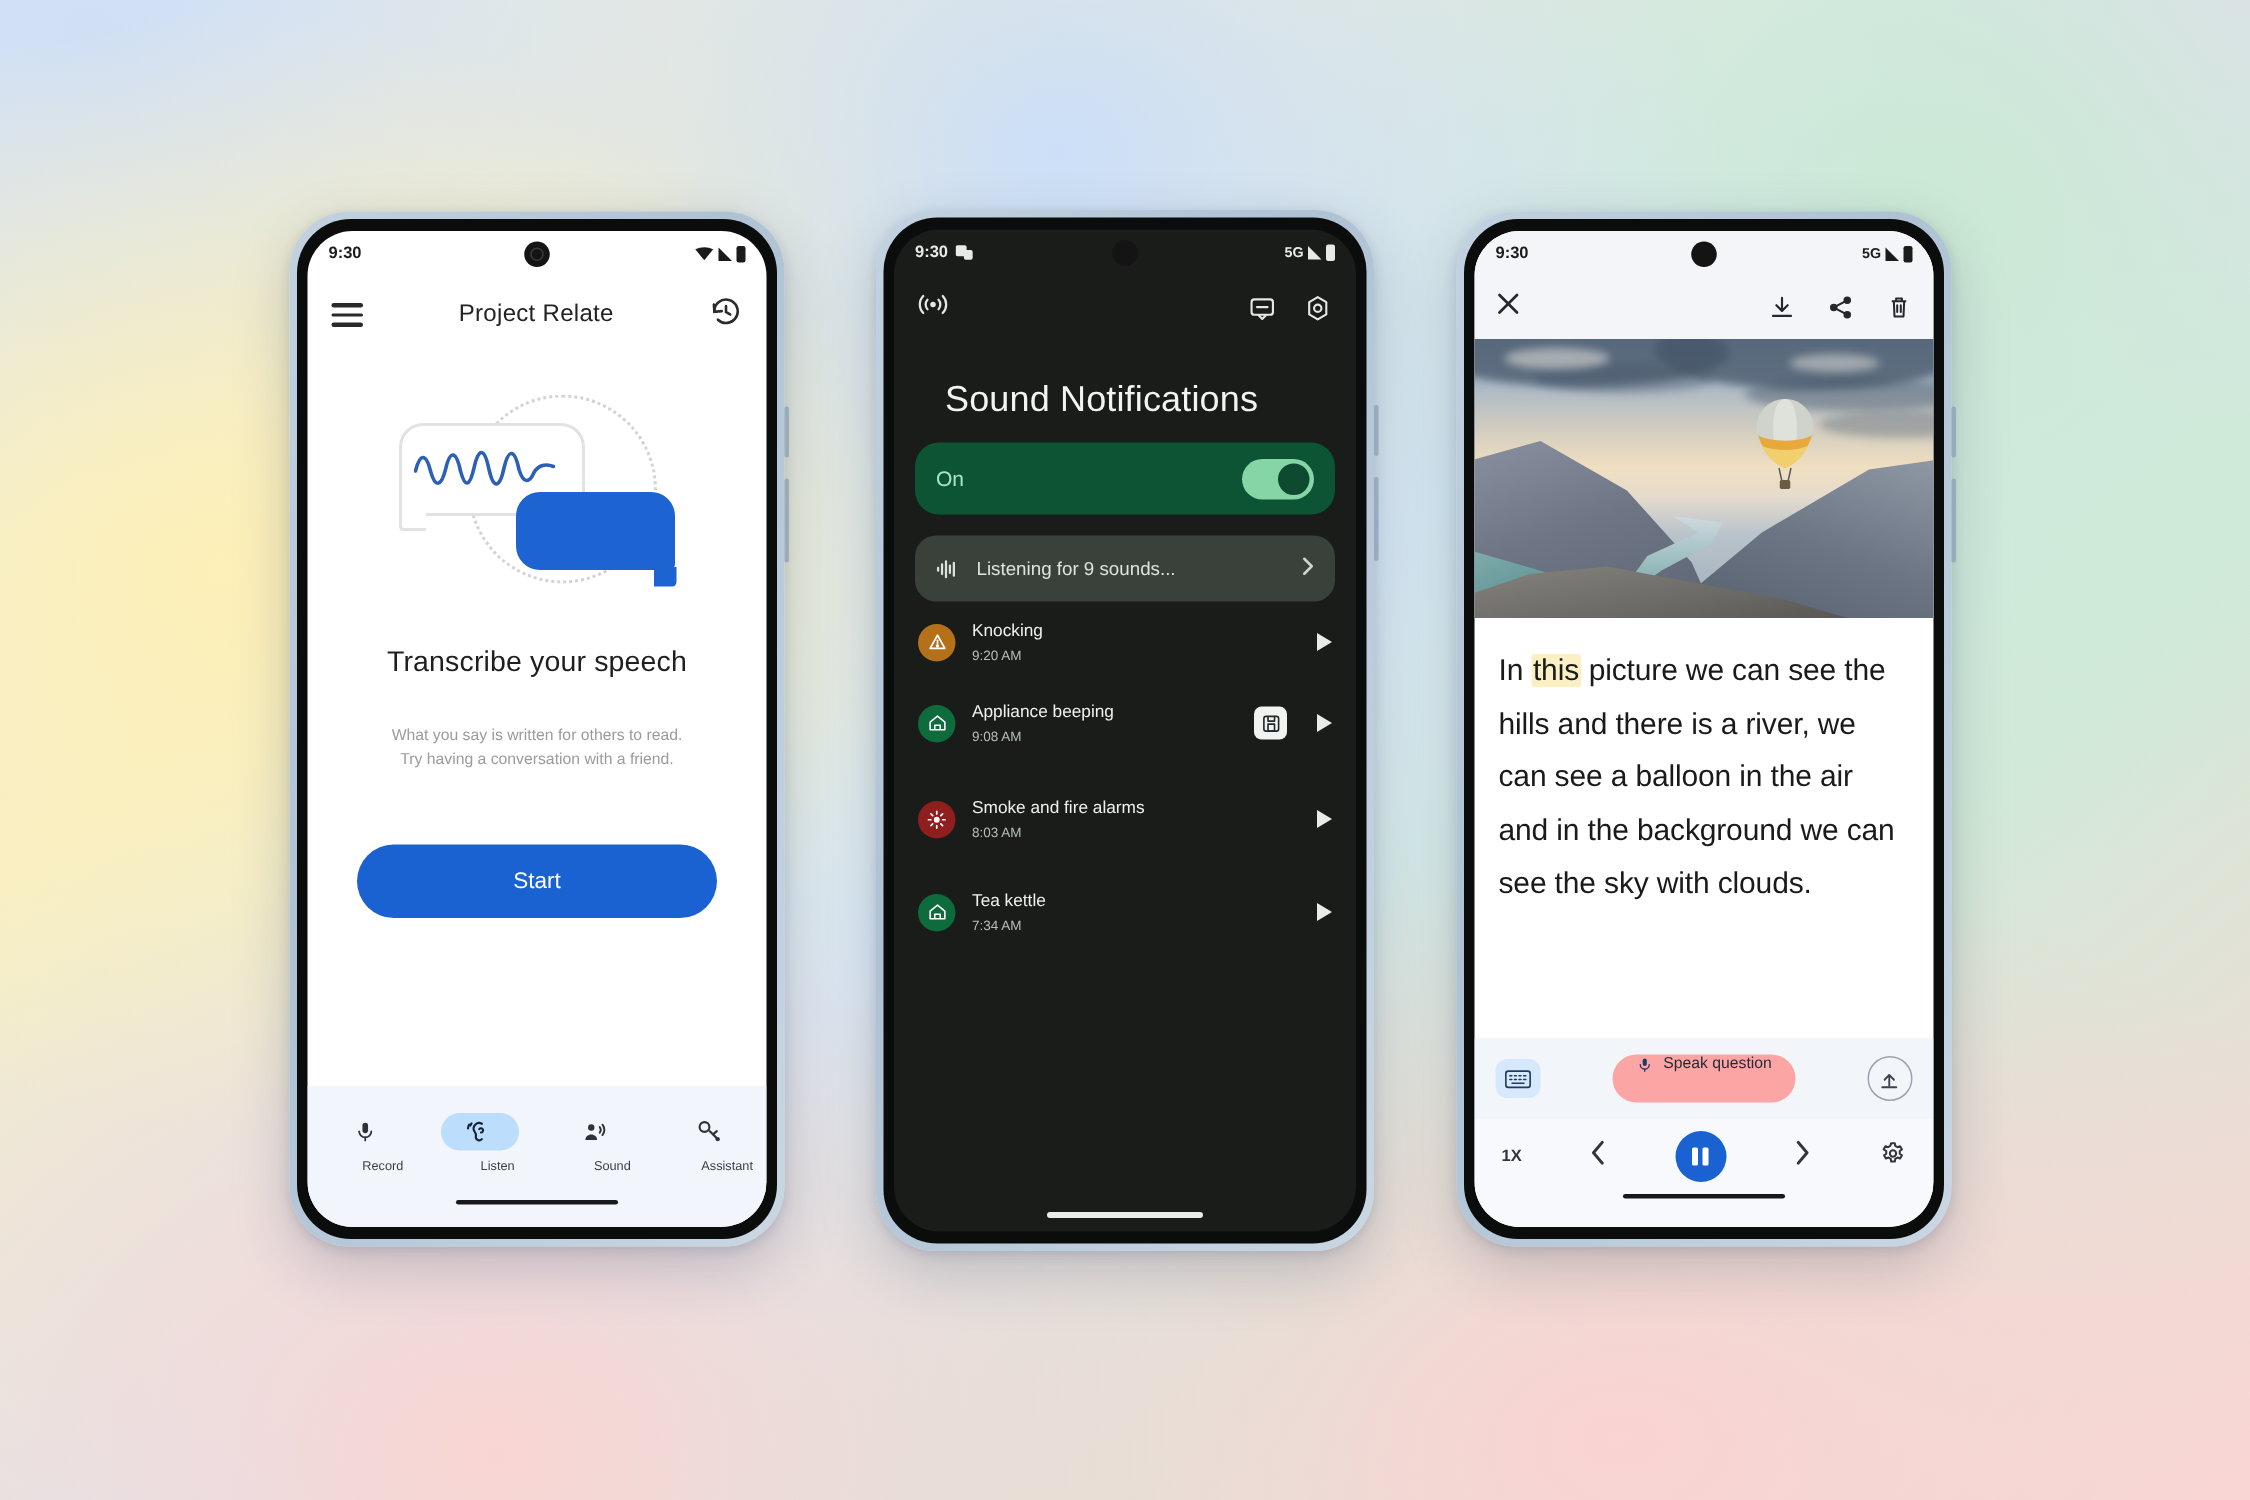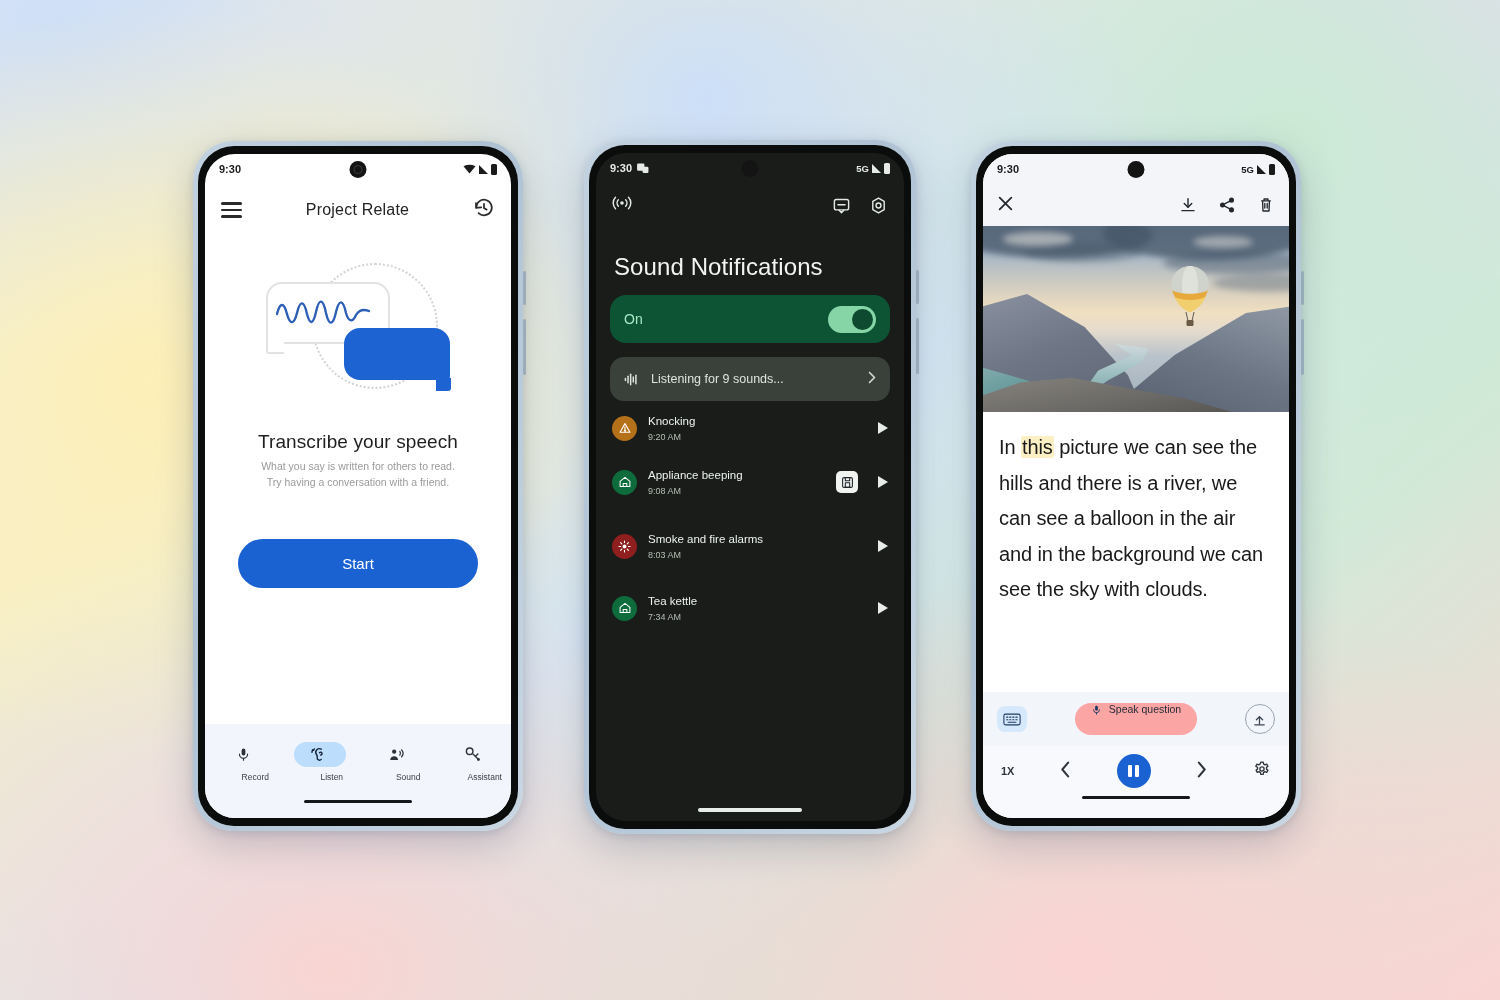--- a/index.html
+++ b/index.html
@@ -130,21 +130,21 @@
     right: -1px; bottom: -11px;
     width: 15px; height: 13px;
     background: #1d63d1;
     border-bottom-right-radius: 3px;
   }
   .p1-h1 {
     font-size: 19px; color: #1f1f1f;
     margin-top: 16px; letter-spacing: .1px;
   }
   .p1-sub {
-    margin-top: 5px;
+    margin-top: 29px;
     font-size: 10.5px; color: #9b9b9b;
     text-align: center; line-height: 1.55;
   }
   .p1-start {
     margin-top: 48px;
     width: 240px; height: 49px;
     background: #1a62d2; color: #fff;
     border: none; border-radius: 26px;
     font-size: 15px; font-family: inherit;
     cursor: pointer;
@@ -182,20 +182,21 @@
     height: 44px;
     display: flex; align-items: center; justify-content: space-between;
     padding: 0 16px;
     color: #e3e8e3;
   }
   .p2-appbar .right { display: flex; gap: 18px; align-items: center; }
   .p2-h1 {
     font-size: 24px; color: #f1f4f1;
     padding: 26px 32px 14px 18px;
     letter-spacing: .1px;
+    margin-left: 16px;
   }
   .p2-toggle-card {
     margin: 0 14px;
     height: 48px; background: #0c5434;
     border-radius: 16px;
     display: flex; align-items: center; justify-content: space-between;
     padding: 0 14px;
   }
   .p2-toggle-card .lbl { color: #a8e6c3; font-size: 14px; }
   .switch {

